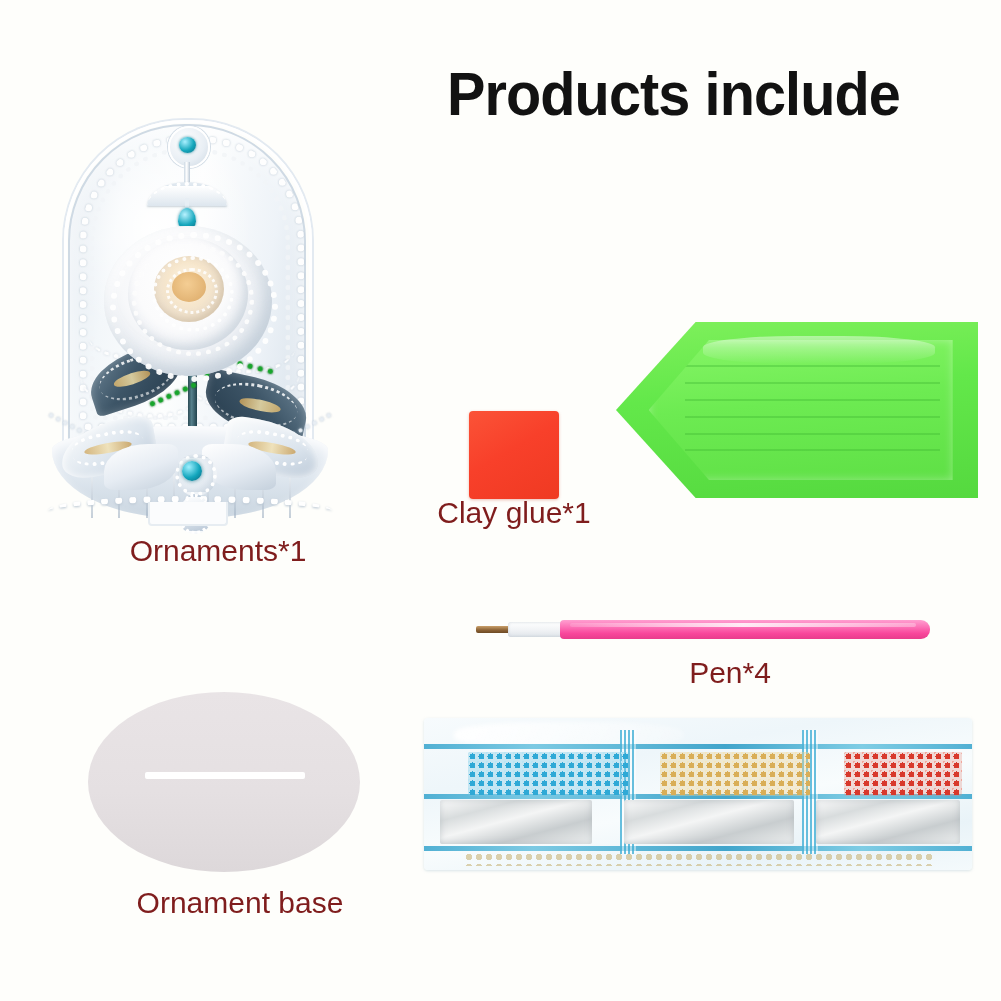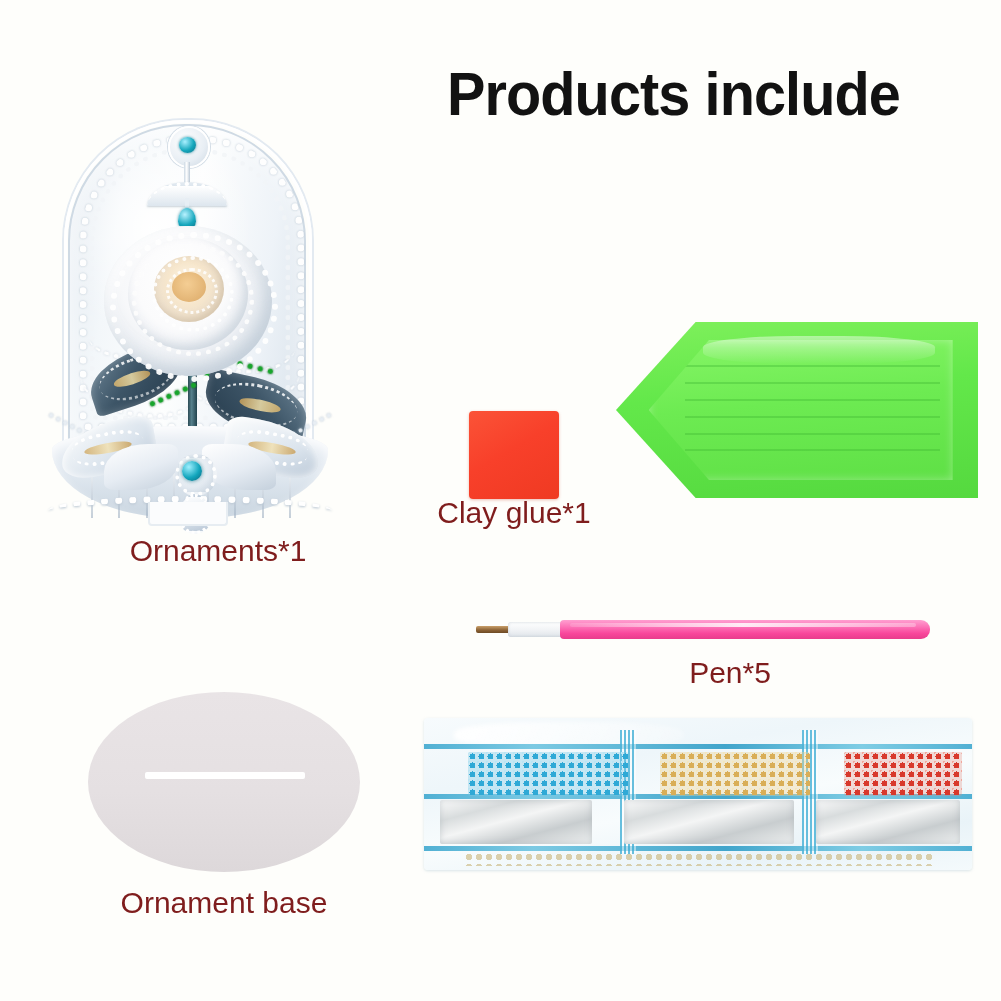--- a/index.html
+++ b/index.html
@@ -478,25 +478,25 @@
     </div>
     <div class="tray-hl"></div>
   </div>
 
   <div class="pen">
     <div class="pen-tip"></div>
     <div class="pen-ferrule"></div>
     <div class="pen-barrel"></div>
     <div class="pen-gloss"></div>
   </div>
-  <div class="cap" style="left:630px;top:656px;width:200px;">Pen*5</div>
+  <div class="cap" style="left:630px;top:656px;width:200px;">Pen*4</div>
 
   <div class="base-el"></div>
   <div class="base-slot"></div>
-  <div class="cap" style="left:84px;top:886px;width:280px;">Ornament base</div>
+  <div class="cap" style="left:100px;top:886px;width:280px;">Ornament base</div>
 
   <div class="bag">
     <div class="bag-film">
       <div class="bag-sheen"></div>
       <div class="bag-seam" style="top:26px"></div>
       <div class="bag-seam" style="top:76px"></div>
       <div class="bag-seam" style="top:128px"></div>
       <div class="bag-vseam" style="left:196px"></div>
       <div class="bag-vseam" style="left:378px"></div>
       <div class="drill-row dr-blue"></div>

